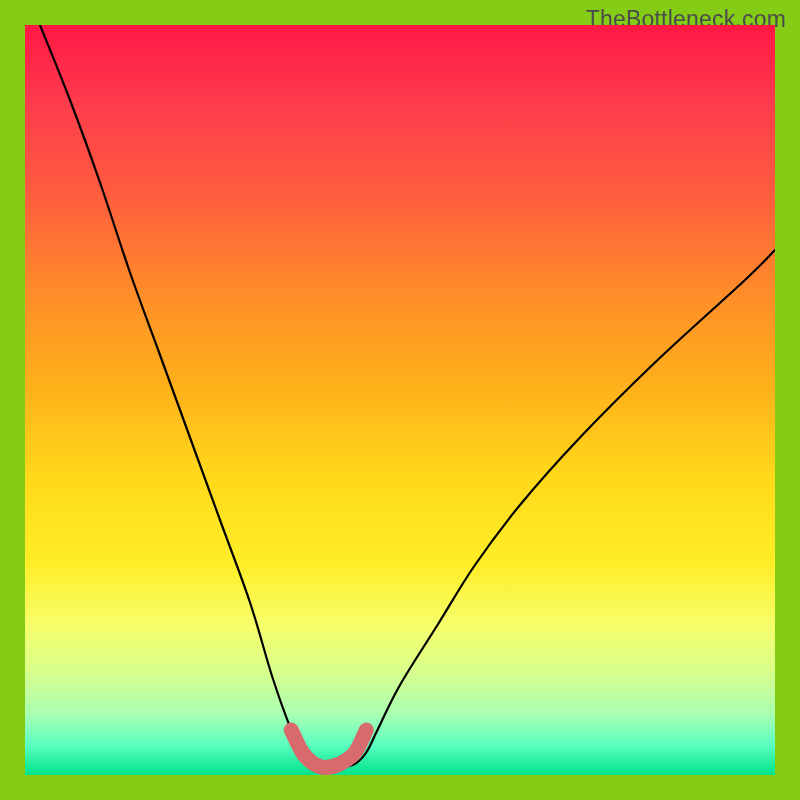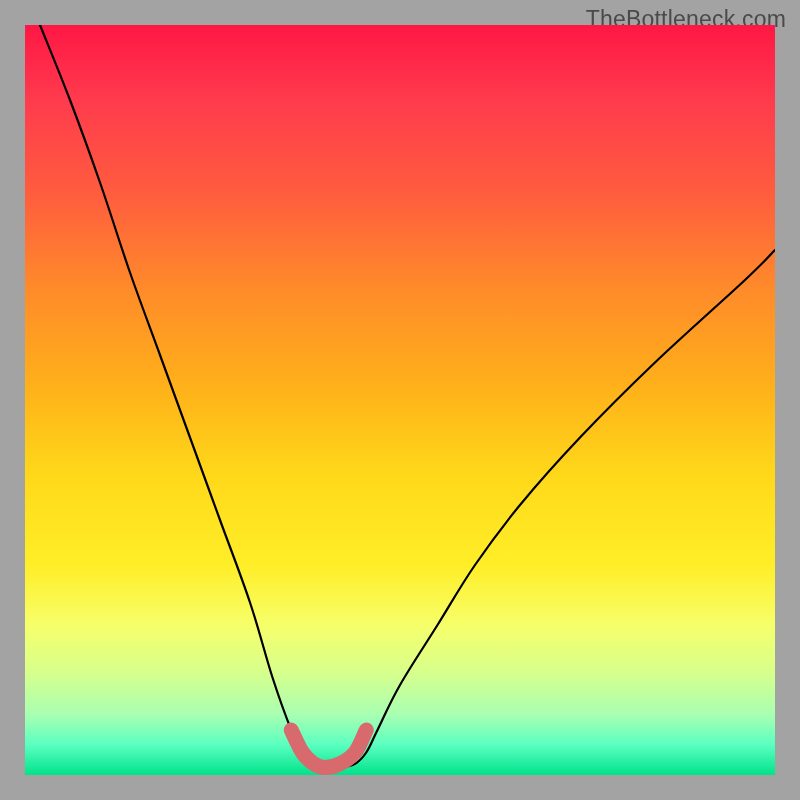--- a/index.html
+++ b/index.html
@@ -10,21 +10,21 @@
     background: #000;
     overflow: hidden;
     font-family: Arial, Helvetica, sans-serif;
   }
   .frame {
     position: absolute;
     left: 0;
     top: 0;
     width: 800px;
     height: 800px;
-    background: #a3a3a3;
+    background: #84cc16;
   }
   .plot {
     position: absolute;
     left: 25px;
     top: 25px;
     width: 750px;
     height: 750px;
     background: linear-gradient(to bottom,
       #ff1744 0%,
       #ff3b4d 10%,

